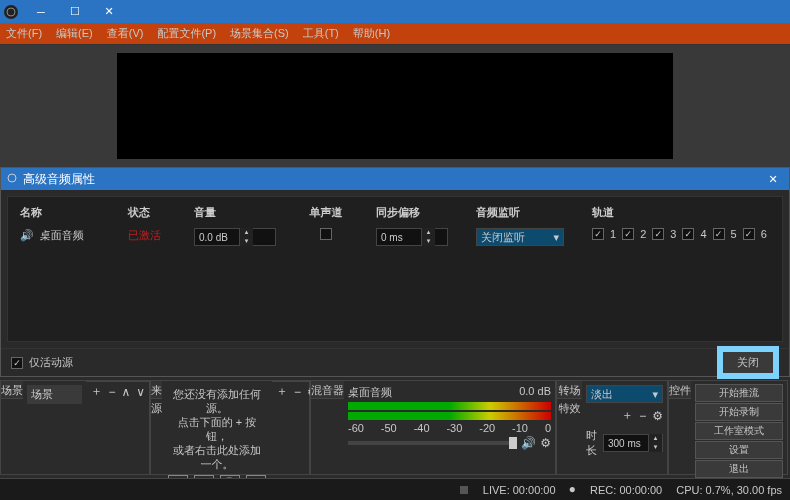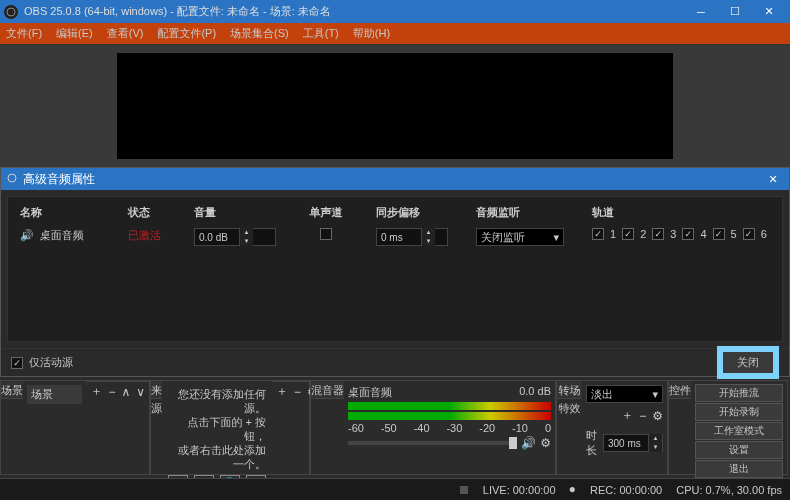--- a/index.html
+++ b/index.html
@@ -22,35 +22,35 @@
 .col{display:flex;flex-direction:column;gap:6px}
 .col .hdr{color:#ccc;font-weight:bold;font-size:11px;margin-bottom:2px}
 .row1{display:flex;align-items:center;gap:6px}
 .spinbox{display:flex;align-items:center;background:#111;border:1px solid #444;height:18px}
 .spinbox input{background:transparent;border:none;color:#ccc;width:44px;padding:0 4px;font-size:10px}
 .spinbox .spn{width:14px;display:flex;flex-direction:column}
 .spinbox .spn div{height:9px;line-height:7px;text-align:center;font-size:7px;background:#222;border-left:1px solid #444}
 .slider{width:110px;height:4px;background:#444;position:relative;margin:0 4px}
 .slider .thumb{position:absolute;width:8px;height:12px;background:#888;top:-4px}
 .chk{width:12px;height:12px;background:#111;border:1px solid #666;display:inline-flex;align-items:center;justify-content:center;font-size:9px;color:#ccc}
-.sel{background:#000000;border:1px solid #444;height:18px;padding:0 4px;display:flex;align-items:center;gap:4px;min-width:70px;justify-content:space-between}
+.sel{background:#0c4a6e;border:1px solid #444;height:18px;padding:0 4px;display:flex;align-items:center;gap:4px;min-width:70px;justify-content:space-between}
 .tracks{display:flex;gap:6px;align-items:center}
 .dialog-footer{height:28px;display:flex;align-items:center;justify-content:space-between;padding:0 10px;border-top:1px solid #333;background:#2a2a2a}
 .dialog-footer .btn{background:#3a3a3a;border:6px solid #7dd3fc;padding:3px 14px}
 .docks{position:absolute;top:380px;left:0;right:0;height:95px;display:flex;background:#2b2b2b}
 .dock{border:1px solid #444;display:flex;flex-direction:row;background:#2b2b2b}
 .dock .dtitle{height:18px;background:#333;text-align:center;line-height:18px;font-size:11px;border-bottom:1px solid #444}
 .dock .dbody{flex:1;padding:4px;position:relative}
 .dock .dfoot{height:20px;border-top:1px solid #444;display:flex;align-items:center;padding:0 4px;gap:6px}
 .scenes{width:150px}
 .sources{width:160px}
 .mixer{width:246px}
 .trans{width:112px}
 .controls{width:120px}
-.src-empty{text-align:right;color:#999;font-size:10px;line-height:14px;padding:2px}
+.src-empty{text-align:center;color:#999;font-size:10px;line-height:14px;padding:2px}
 .src-icons{display:flex;justify-content:center;gap:6px;margin-top:4px}
 .src-icons .ic{width:20px;height:16px;border:1px solid #888;display:flex;align-items:center;justify-content:center;font-size:10px}
 .meter{height:8px;background:linear-gradient(to right,#0a0 0%,#0a0 50%,#cc0 70%,#c00 100%);position:relative;margin:2px 0}
 .meter-labels{display:flex;justify-content:space-between;font-size:8px;color:#888}
 .mixer-row{display:flex;align-items:center;gap:4px;margin-top:2px}
 .mixer-slider{flex:1;height:4px;background:#444;position:relative}
 .mixer-slider .th{position:absolute;right:0;width:8px;height:12px;background:#ccc;top:-4px}
 .ctrl-btn{background:#3a3a3a;border:1px solid #555;height:18px;margin:1px 2px;text-align:center;line-height:16px;font-size:10px}
 .statusbar{position:absolute;bottom:0;left:0;right:0;height:22px;background:#1a1a1a;border-top:1px solid #444;display:flex;align-items:center;justify-content:flex-end;padding:0 8px;gap:14px;font-size:10px;color:#aaa}
 .statusbar .st{display:flex;align-items:center;gap:15px}
@@ -60,21 +60,20 @@
 </style>
 </head>
 <body>
 
 <div class="titlebar">
   <div class="obs-logo">
       <svg width="10" height="10" viewBox="0 0 10 10">
         <circle cx="5" cy="5" r="4" fill="none" stroke="#888" stroke-width="1"></circle>
       </svg>
     </div>
-  <div class="title">OBS 25.0.8 (64-bit, windows) - 配置文件: 未命名 - 场景: 未命名</div>
   <div class="winbtns">
     <div class="winbtn">─</div>
     <div class="winbtn">☐</div>
     <div class="winbtn">✕</div>
   </div>
 </div>
 
 <div class="menubar">
   <span class="mi">文件(F)</span>
   <span class="mi">编辑(E)</span>

